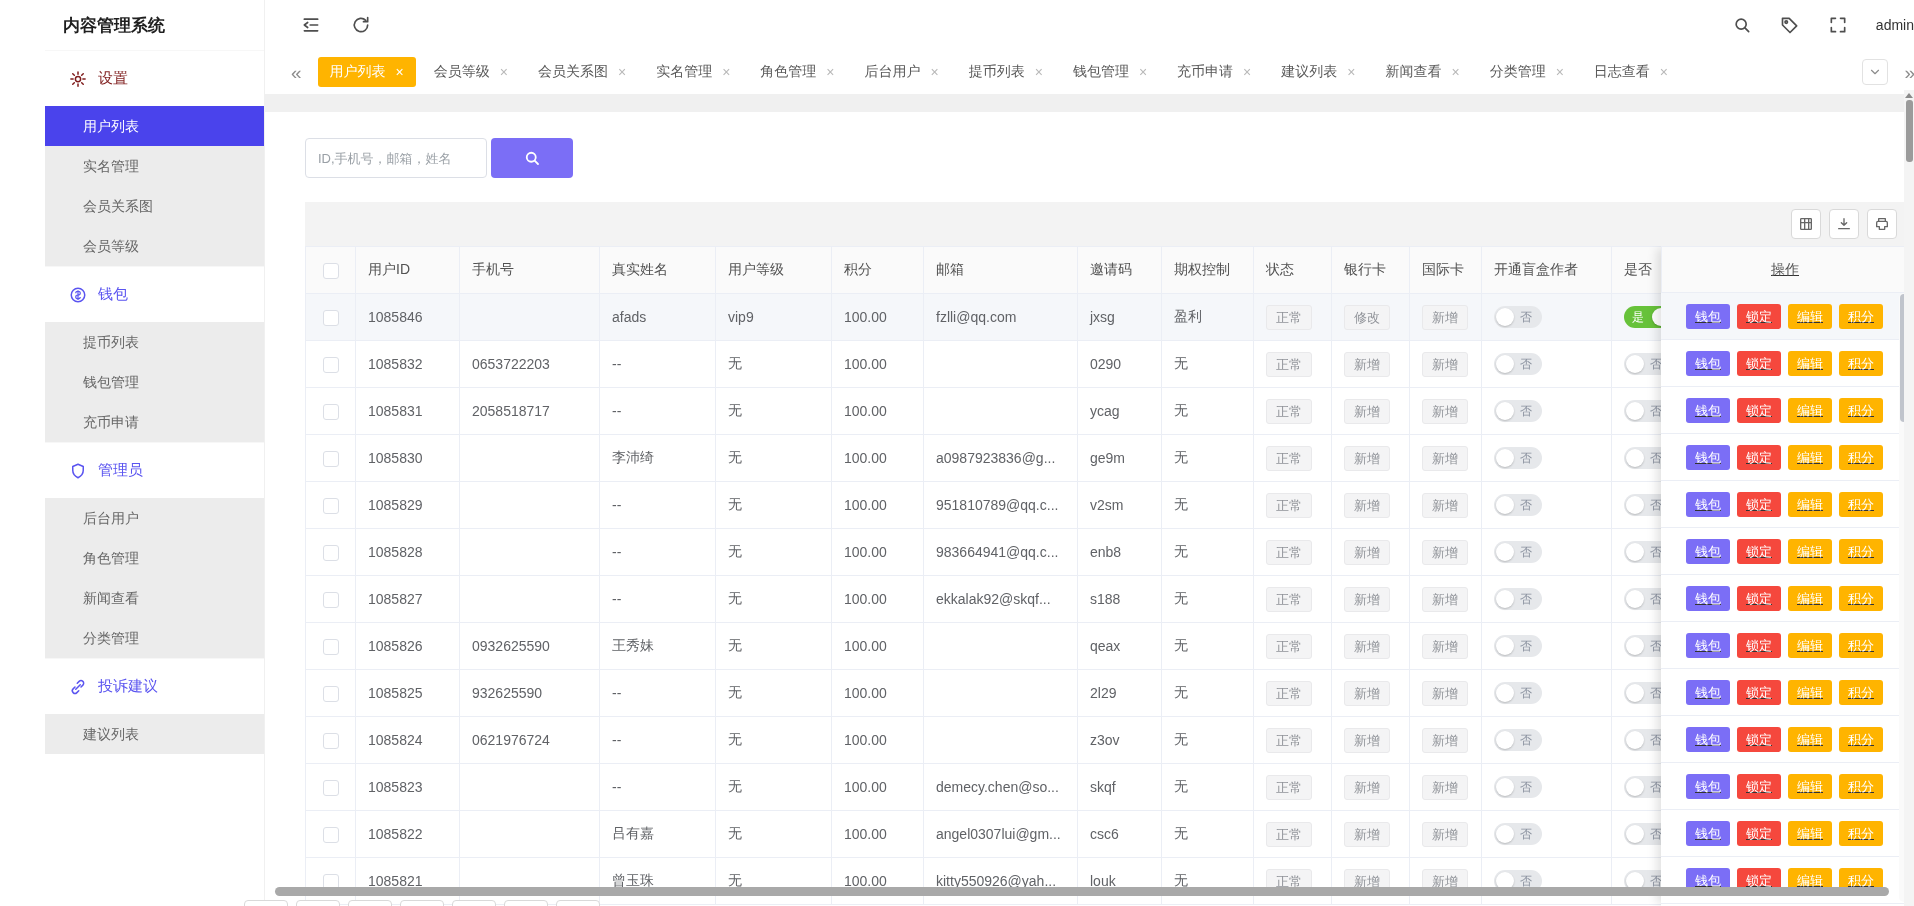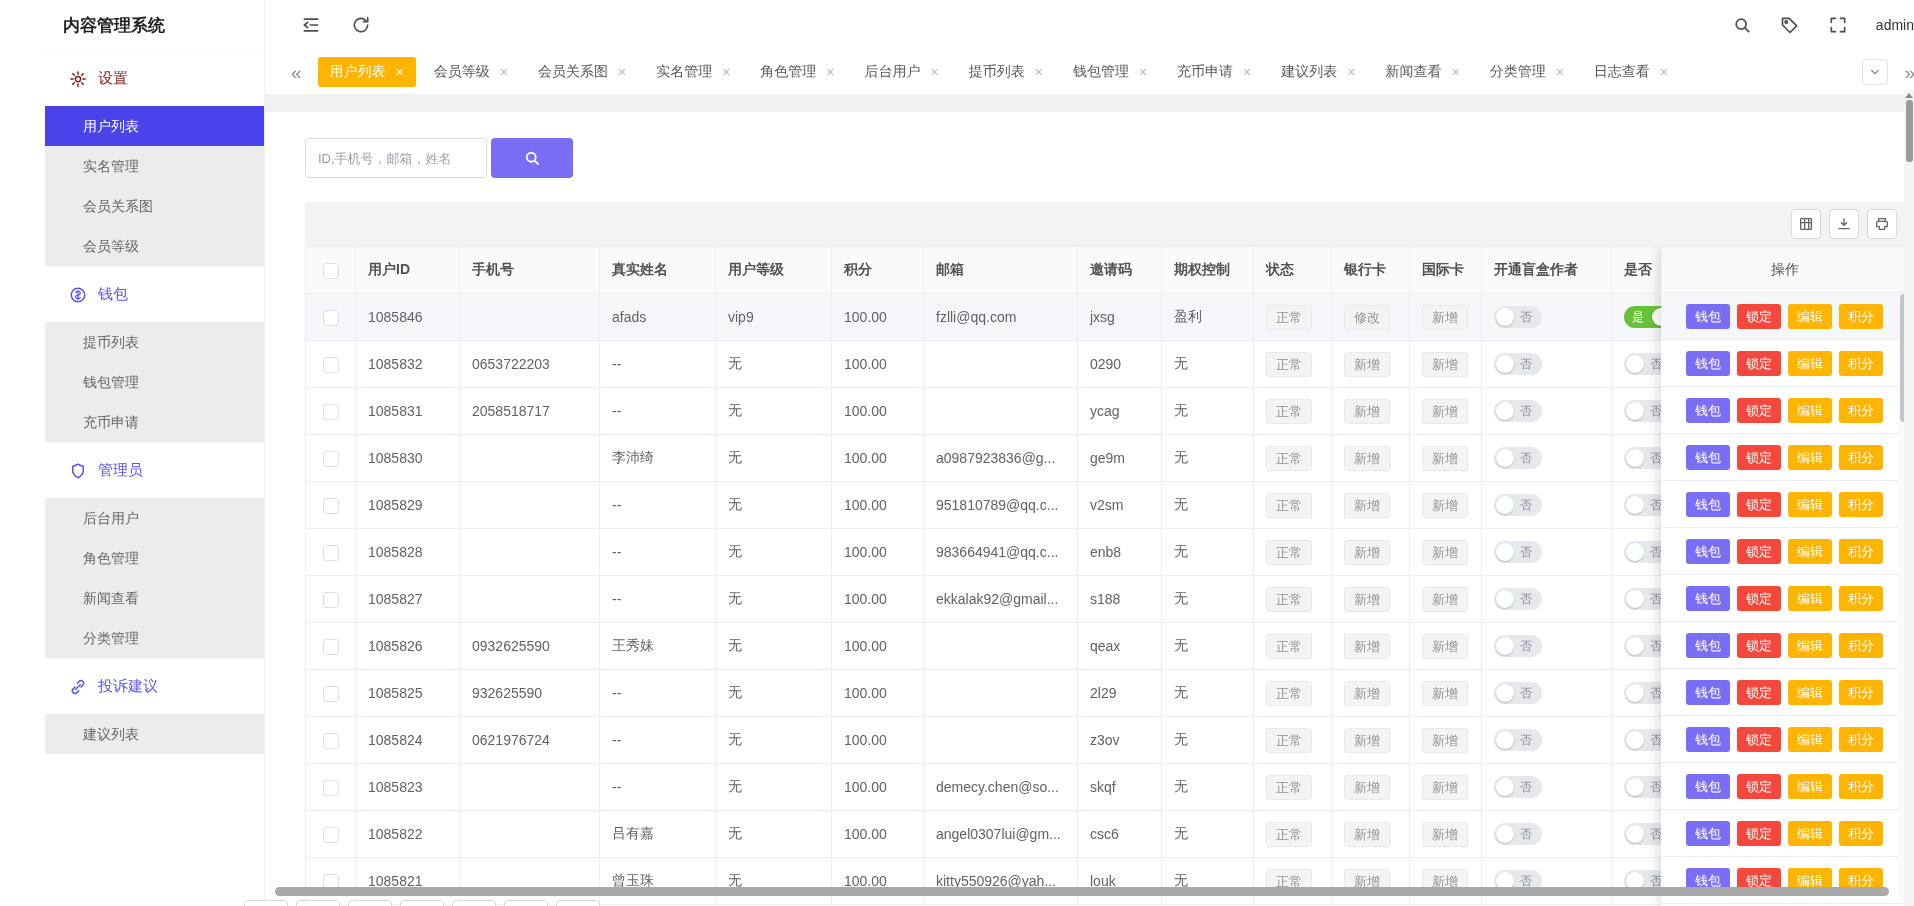--- a/index.html
+++ b/index.html
@@ -49,35 +49,35 @@
   
   .table-toolbar{margin-top:24px;height:44px;background:#f3f3f3;display:flex;align-items:center;justify-content:flex-end;gap:8px;padding-right:12px;}
   .tt-btn{width:30px;height:30px;background:#fff;border:1px solid #d9d9d9;border-radius:4px;display:inline-flex;align-items:center;justify-content:center;color:#666;cursor:pointer;}
   .tt-btn svg{width:16px;height:16px;}
 
   
   .table-outer{position:relative;height:660px;overflow:hidden;}
   .table-scroll{margin-right:248px;overflow:hidden;}
   table{border-collapse:collapse;table-layout:fixed;width:1404px;font-size:14px;}
   th,td{border:1px solid #ebeef5;height:47px;padding:0 12px;text-align:left;white-space:nowrap;overflow:hidden;}
-  th{background:#fafafa;color:#515151;font-weight:700;}
+  th{background:#fafafa;color:#515151;font-weight:400;}
   td{color:#606266;}
   td.c-check,th.c-check{text-align:center;padding:0;}
   tr.hl td{background:#f5f7fa;}
   .checkbox{display:inline-block;width:16px;height:16px;border:1px solid #dcdfe6;border-radius:3px;background:#fff;vertical-align:middle;cursor:pointer;}
   .badge{display:inline-block;padding:5px 9px;border-radius:3px;background:#f4f4f5;border:1px solid #e9e9eb;color:#909399;font-size:13px;line-height:1;cursor:pointer;}
   .switch{position:relative;display:inline-flex;align-items:center;width:48px;height:22px;border-radius:11px;background:#e6e8eb;cursor:pointer;vertical-align:middle;}
   .switch .knob{position:absolute;left:2px;top:2px;width:18px;height:18px;border-radius:50%;background:#fff;box-shadow:0 1px 2px rgba(0,0,0,.2);}
   .switch .sw-label{margin-left:26px;font-size:12px;color:#8a919f;font-style:normal;}
   .switch.on{background:var(--switch-on);}
   .switch.on .knob{left:auto;right:2px;}
   .switch.on .sw-label{margin-left:8px;color:#fff;}
 
   
-  .ops-col{position:absolute;top:0;right:0;width:248px;background:#fff;box-shadow:-6px 0 10px -2px rgba(0,0,0,0.12);height:100%;z-index:2;}
+  .ops-col{position:absolute;top:0;right:0;width:248px;background:#fff;box-shadow:-6px 0 10px -2px rgba(0,0,0,0.12);height:100%;z-index:2;text-decoration:underline;}
   .ops-header{height:47px;background:#fafafa;border:1px solid #ebeef5;display:flex;align-items:center;justify-content:center;color:#515151;font-weight:500;}
   .ops-row{height:47px;border-bottom:1px solid #ebeef5;border-right:1px solid #ebeef5;display:flex;align-items:center;justify-content:center;gap:7px;background:#fff;}
   .ops-row.hl{background:#f5f7fa;}
   .btn{border:none;border-radius:3px;color:#fff;font-size:13px;padding:6px 9px;cursor:pointer;line-height:1;font-family:inherit;}
   .btn-wallet{background:var(--btn-wallet);}
   .btn-lock{background:var(--btn-lock);}
   .btn-edit{background:var(--btn-edit);}
   .btn-points{background:var(--btn-points);}
 
   
@@ -458,21 +458,21 @@
                         <em class="sw-label">否</em>
                       </span></td>
                   </tr>
                   <tr>
                     <td class="c-check"><span class="checkbox"></span></td>
                     <td>1085827</td>
                     <td></td>
                     <td>--</td>
                     <td>无</td>
                     <td>100.00</td>
-                    <td>ekkalak92@gmail...</td>
+                    <td>ekkalak92@skqf...</td>
                     <td>s188</td>
                     <td>无</td>
                     <td><span class="badge">正常</span></td>
                     <td><span class="badge">新增</span></td>
                     <td><span class="badge">新增</span></td>
                     <td><span class="switch">
                         <i class="knob"></i>
                         <em class="sw-label">否</em>
                       </span></td>
                     <td><span class="switch">

